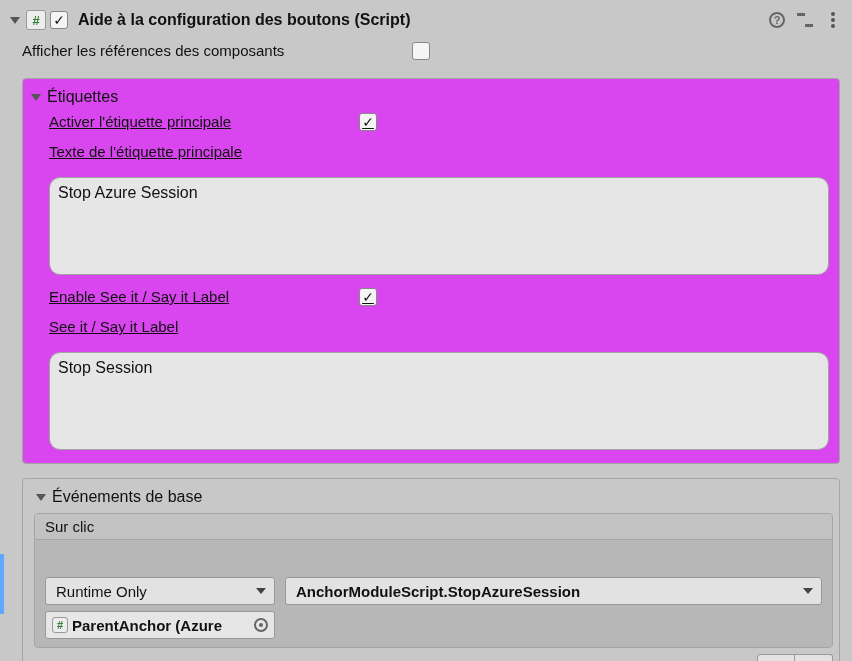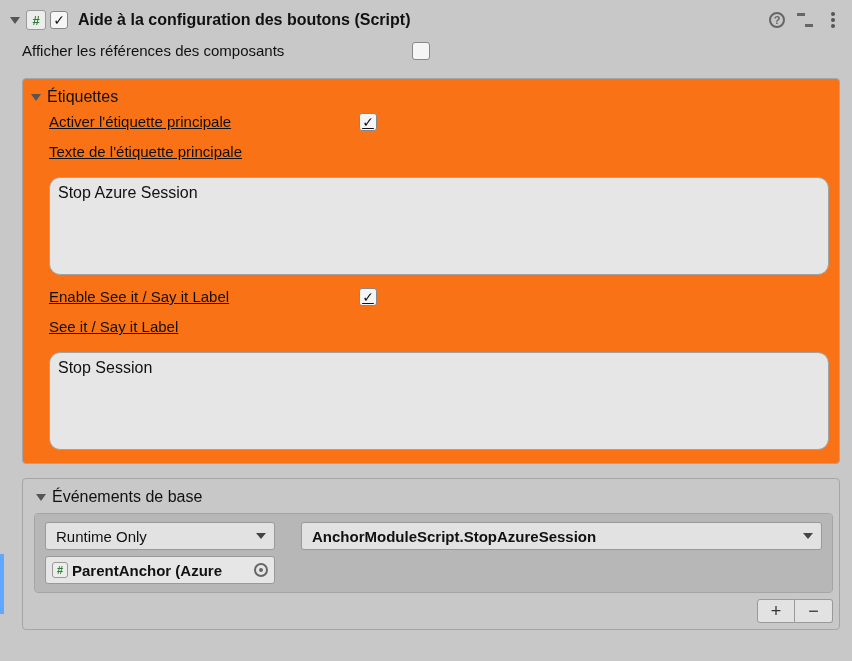--- a/index.html
+++ b/index.html
@@ -131,21 +131,21 @@
   }
   .field-row .lbl {
     width: 390px;
     color: #111;
   }
 
   
   .section {
     border: 1px solid #a5a5a5;
     border-radius: 4px;
-    background: #f97316;
+    background: #d946ef;
     margin-top: 6px;
     padding: 6px 6px 10px 6px;
   }
   .sec-header {
     display: flex;
     align-items: center;
     gap: 4px;
     height: 24px;
   }
   .sec-title {
@@ -191,22 +191,23 @@
     padding: 4px 10px;
     font-size: 15px;
     border-bottom: 1px solid #a5a5a5;
   }
   .event-row-container {
     background: #b7b7b7;
     padding: 8px 10px;
   }
   .event-row {
     display: flex;
-    gap: 26px;
-    align-items: center;
+    gap: 10px;
+    align-items: center;
+    margin-top: 29px;
   }
   .dropdown {
     height: 28px;
     background: #e2e2e2;
     border: 1px solid #999;
     border-radius: 3px;
     display: flex;
     align-items: center;
     padding: 0 26px 0 10px;
     position: relative;
@@ -344,20 +345,21 @@
       </div>
     </div>
 
     <div class="events-section">
       <div class="sec-header">
         <div class="tri"></div>
         <div class="sec-title">Événements de base</div>
       </div>
 
       <div class="event-list-box">
+        <div class="event-list-title">Sur clic</div>
         <div class="event-row-container">
           <div class="event-row">
             <div class="dropdown dd-runtime">
               <span>Runtime Only</span>
               <span class="dd-arrow"></span>
             </div>
             <div class="dropdown dd-method">
               <span>AnchorModuleScript.StopAzureSession</span>
               <span class="dd-arrow"></span>
             </div>

